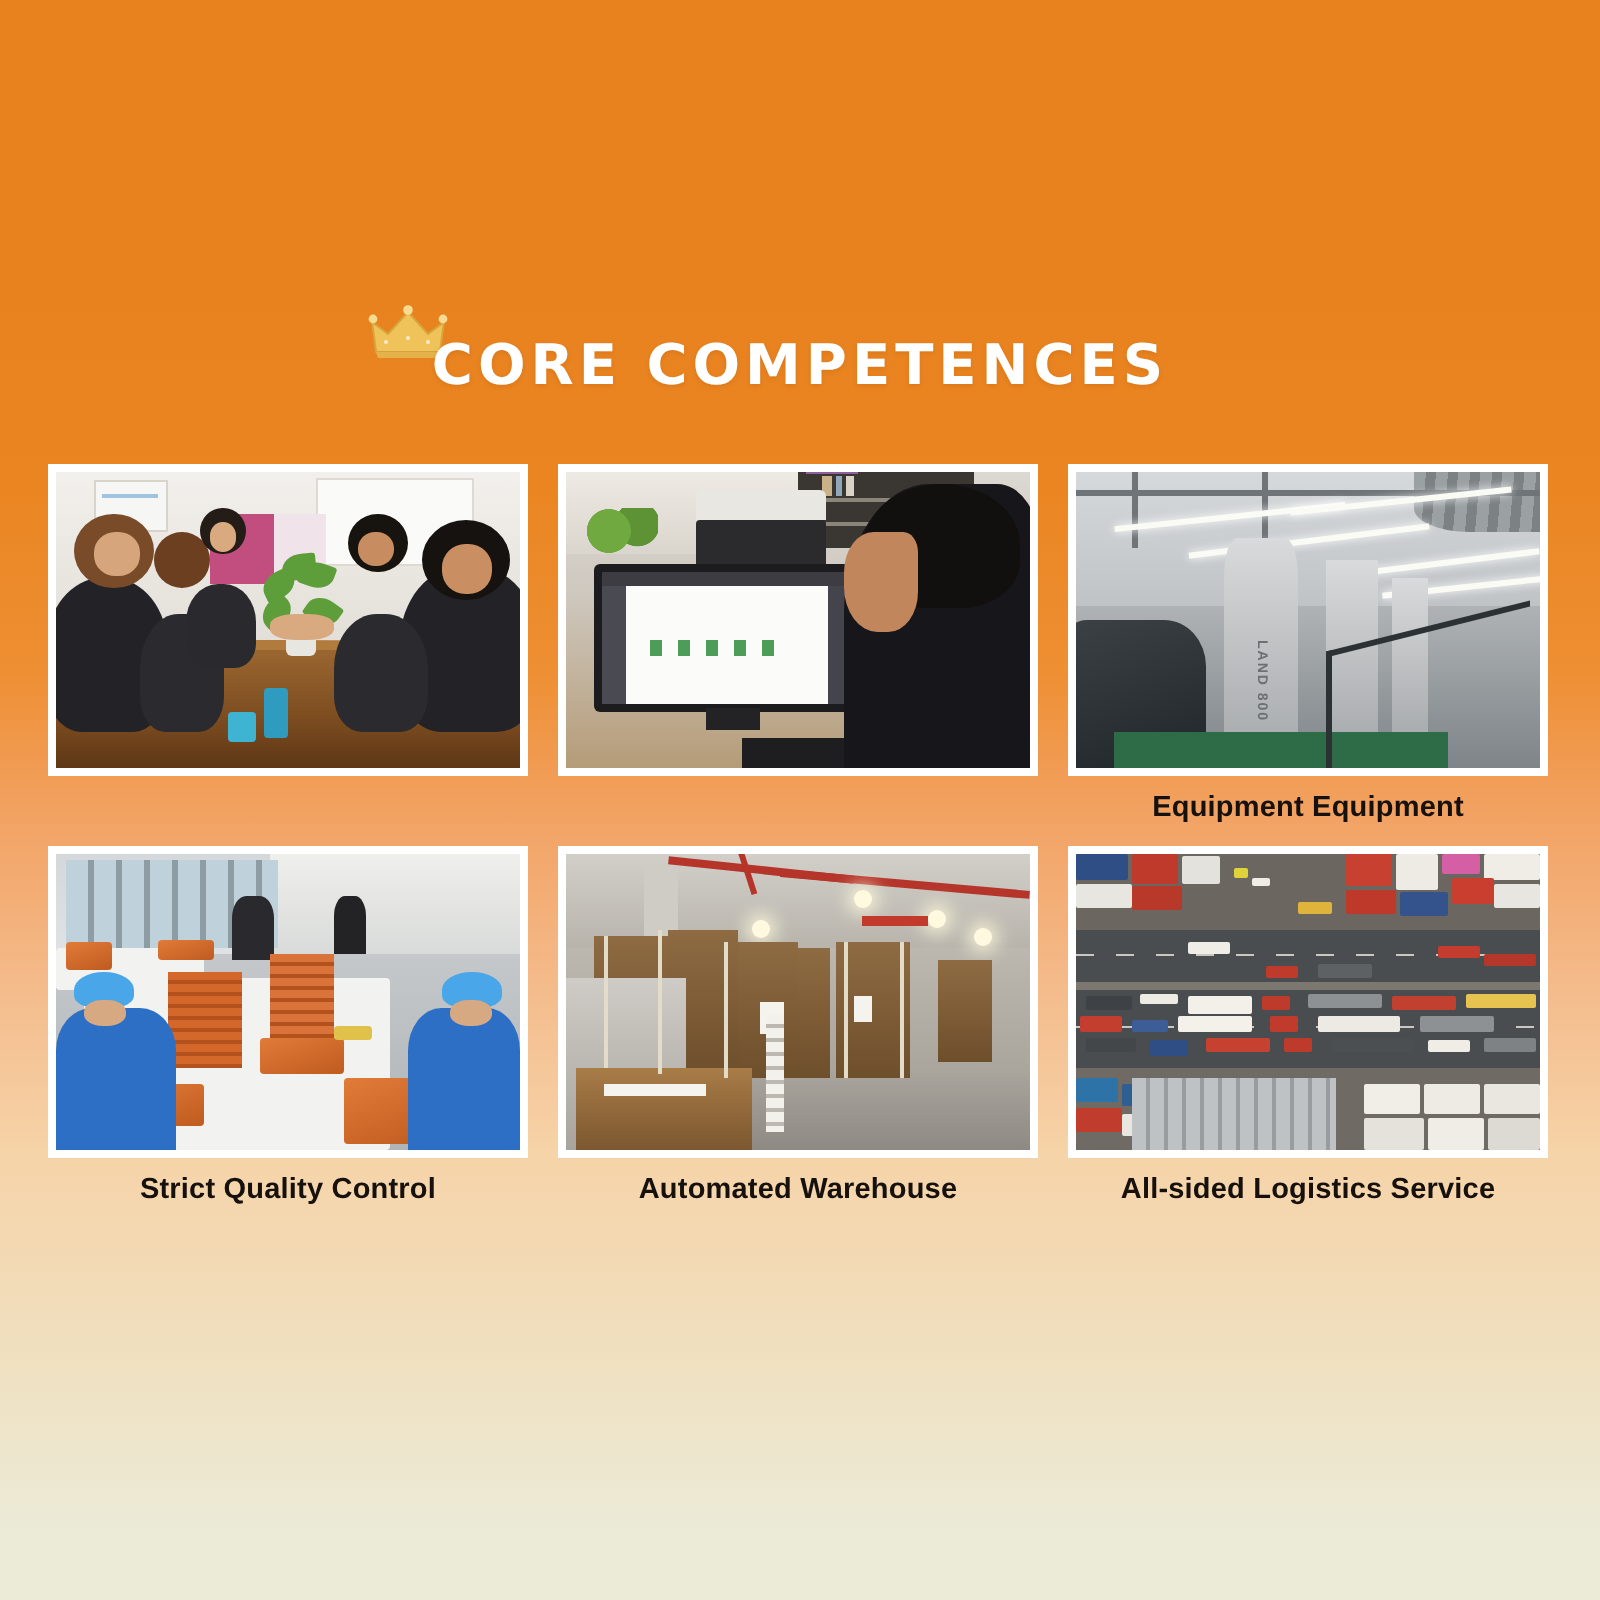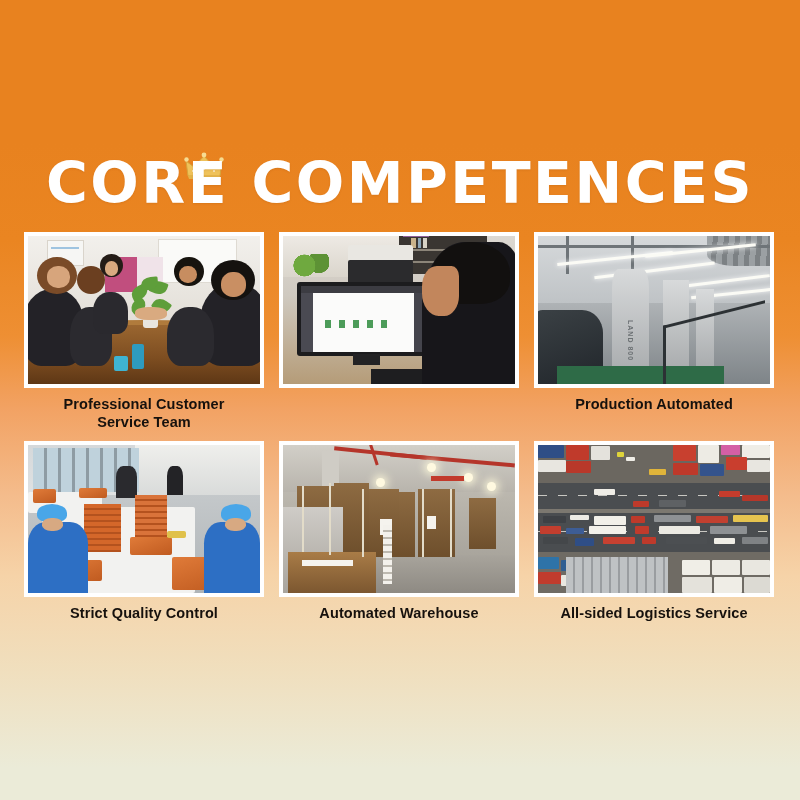--- a/index.html
+++ b/index.html
@@ -58,21 +58,21 @@
     position:absolute;
     left:50%;
     margin-left:-216px;
     top:-8px;
     width:40px; height:30px;
   }
   .title {
     display:inline-block;
     position:relative;
     color:#FFFFFF;
-    font-size:57px;
+    font-size:28px;
     line-height:46px;
     font-weight:900;
     letter-spacing:2.5px;
     font-family:"DejaVu Sans", sans-serif;
     text-shadow:0 1px 2px rgba(150,70,0,.18);
     white-space:nowrap;
   }
 
   .grid {
     position:absolute;
@@ -260,24 +260,20 @@
             <div class="hd" style="left:33%;top:17%;width:6%;height:10%;background:#D9AA80;border-radius:46%;"></div>
 
             <div class="pW" style="right:-4%;width:30%;height:56%;background:#232227;"></div>
             <div class="hd" style="right:2%;top:16%;width:19%;height:27%;background:#15120F;"></div>
             <div class="hd" style="right:6%;top:24%;width:11%;height:17%;background:#C98F63;border-radius:46%;"></div>
             <div class="pW" style="right:20%;width:20%;height:40%;background:#2B2A2F;"></div>
             <div class="hd" style="right:24%;top:14%;width:13%;height:20%;background:#17140F;"></div>
             <div class="hd" style="right:27%;top:20%;width:8%;height:12%;background:#C78D60;border-radius:46%;"></div>
             <div class="hd" style="right:40%;top:48%;width:14%;height:9%;background:#D9AA80;border-radius:40%;"></div>
           </div>
-        </div>
-        <div class="caption">
-          <div>Professional Customer</div>
-          <div>Service Team</div>
         </div>
       </div>
 
       <div class="cell">
         <div class="thumb">
           <div class="photo p2">
             <div class="deskwall"></div>
             <div class="shelf">
               <i style="left:0;top:33%;width:100%;height:2px"></i>
               <i style="left:0;top:66%;width:100%;height:2px"></i>
@@ -324,21 +320,21 @@
                 <div class="label">LAND 800</div>
               </div>
             <div class="mach m2"></div>
             <div class="mach m3"></div>
             <div class="dark"></div>
             <div class="green"></div>
             <div class="rail"></div>
           </div>
         </div>
         <div class="caption">
-          <div>Production Automated</div>
+          <div>Equipment Equipment</div>
         </div>
       </div>
     </div>
 
     <div class="row second">
 
       <div class="cell">
         <div class="thumb">
           <div class="photo p4">
             <div class="wall4"></div>

